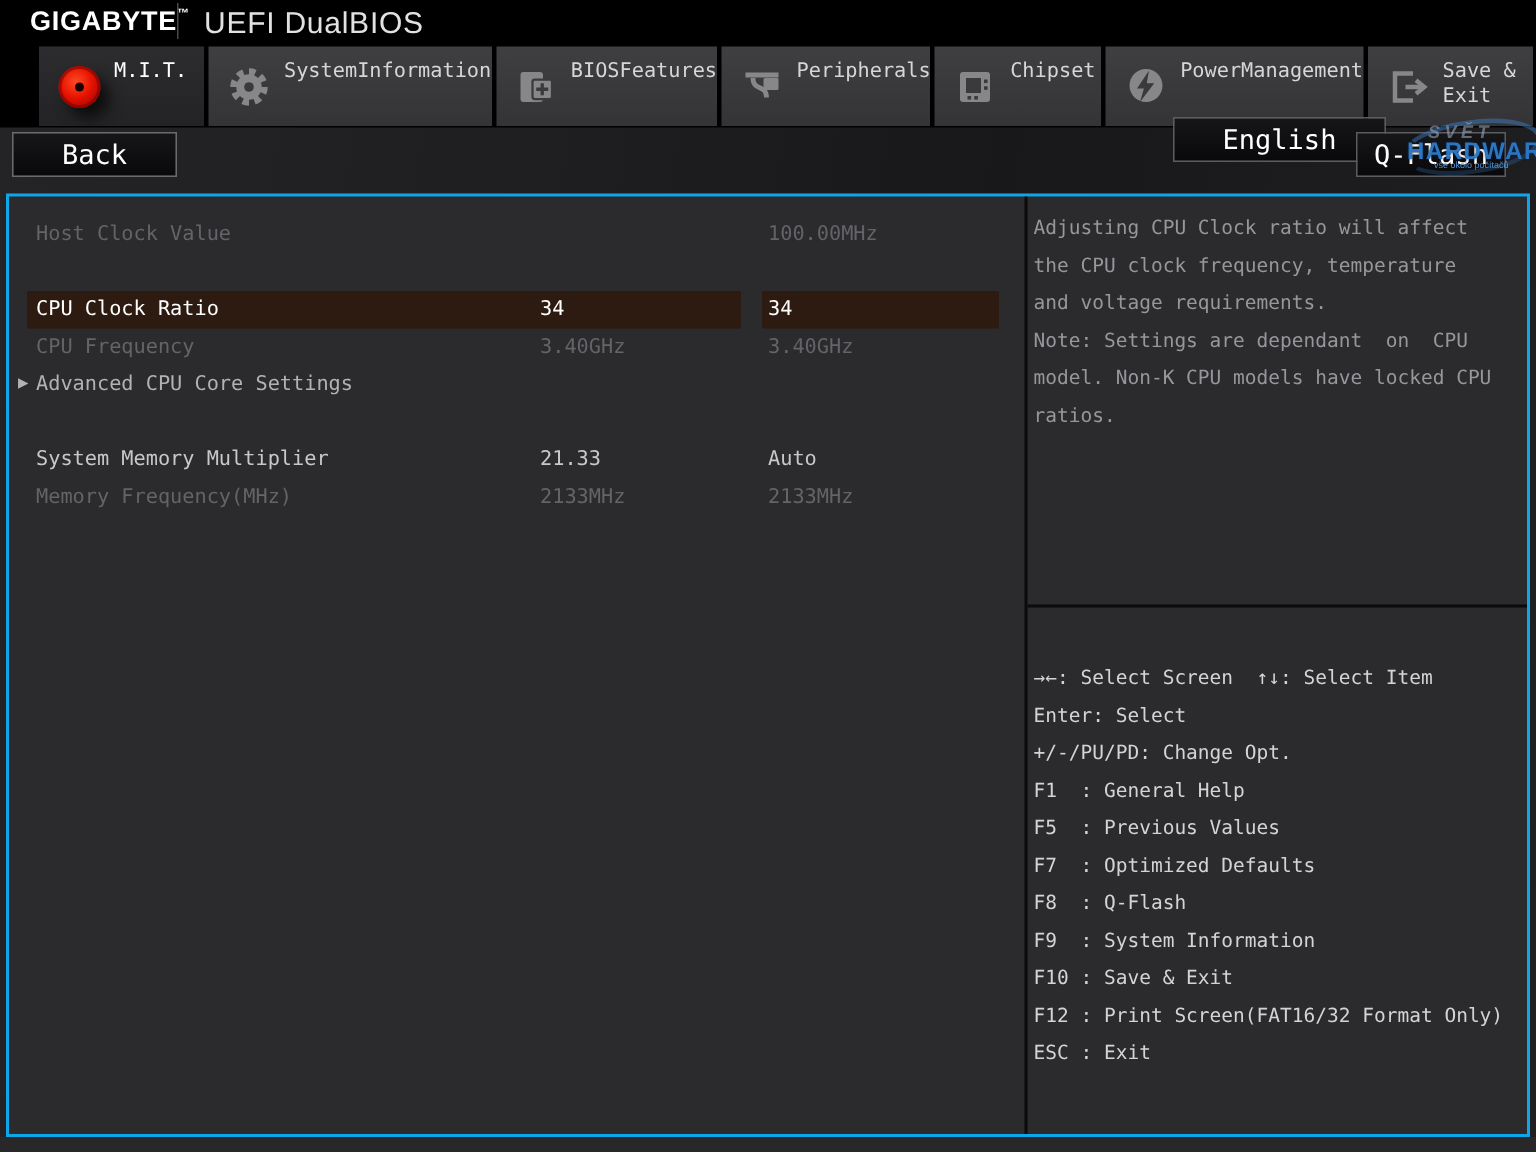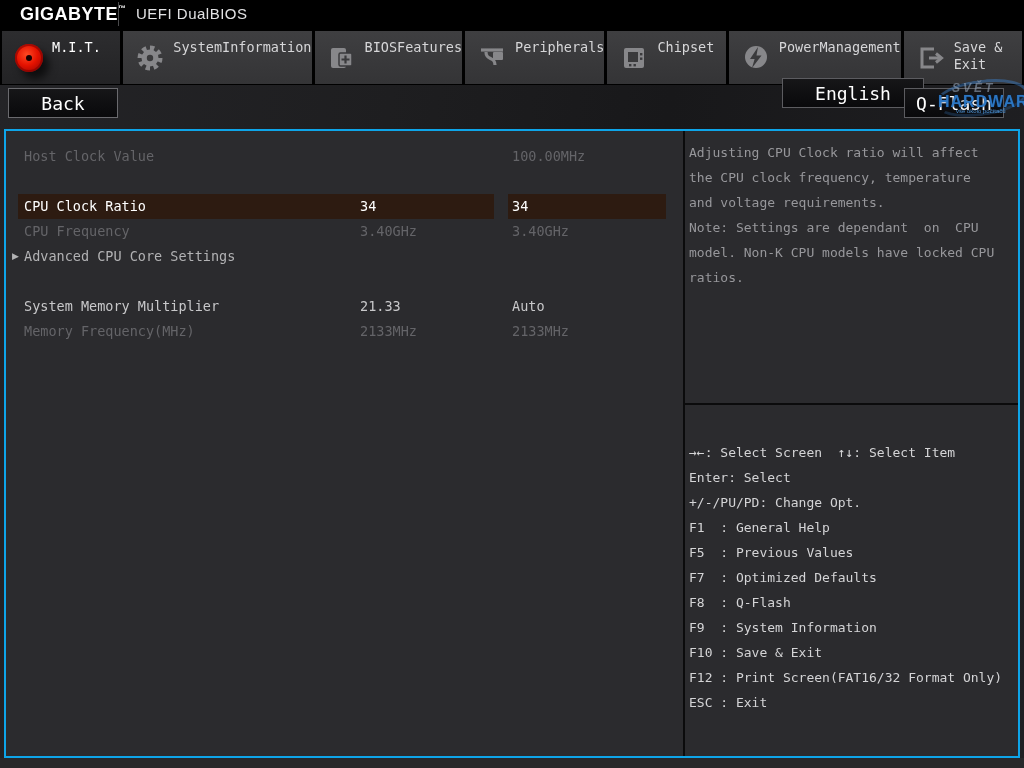--- a/index.html
+++ b/index.html
@@ -6,28 +6,28 @@
   #stage{position:relative;width:1024px;height:768px;overflow:hidden;background:#000;
          font-family:"DejaVu Sans Mono",monospace;-webkit-font-smoothing:antialiased;}
 
   
   .topbar{position:absolute;left:0;top:0;width:1024px;height:28px;background:#000;}
   .brand{position:absolute;left:20px;top:4px;font-family:"Liberation Sans",sans-serif;
          font-weight:bold;font-style:normal;font-size:18px;letter-spacing:.5px;color:#fff;}
   .brand sup{font-size:8px;vertical-align:top;}
   .topbar-div{position:absolute;left:118px;top:2px;width:1px;height:24px;background:#4a4a4c;}
   .product{position:absolute;left:136px;top:5px;font-family:"Liberation Sans",sans-serif;
-           font-size:15px;color:#e2e2e4;letter-spacing:.5px;}
+           font-size:20px;color:#e2e2e4;letter-spacing:.5px;}
 
   
   .tabbar{position:absolute;left:0;top:28px;width:1024px;height:57px;background:#000;
           display:flex;gap:3px;padding:3px 2px 0 2px;box-sizing:border-box;}
   .tab{flex:1 1 0;height:53px;display:flex;align-items:center;box-sizing:border-box;
        background:linear-gradient(#3f3f41,#343436);cursor:default;}
-  .tab.active{background:linear-gradient(#2d2d2f,#232325);}
+  .tab.active{background:linear-gradient(#2d2d2f,#232325);margin-left:24px;}
   .tab-icon{width:30px;height:30px;margin:0 8px 0 12px;flex:0 0 auto;position:relative;}
   .tab-label{height:36px;display:flex;flex-direction:row;justify-content:flex-end;
              font-size:13.5px;line-height:17px;color:#d6d6d8;padding-bottom:1px;}
   .tab.active .tab-label{color:#fff;}
   .mit-ball{position:absolute;left:1px;top:1px;width:28px;height:28px;border-radius:50%;
             background:radial-gradient(circle at 42% 38%, #ff4a24 0%, #e51200 45%, #8c0200 95%);
             box-shadow:6px 7px 9px rgba(0,0,0,.65), inset 0 0 0 2px rgba(120,0,0,.55);}
   .mit-ball::after{content:"";position:absolute;left:11px;top:11px;width:6px;height:6px;
             border-radius:50%;background:#1a0000;}
 

